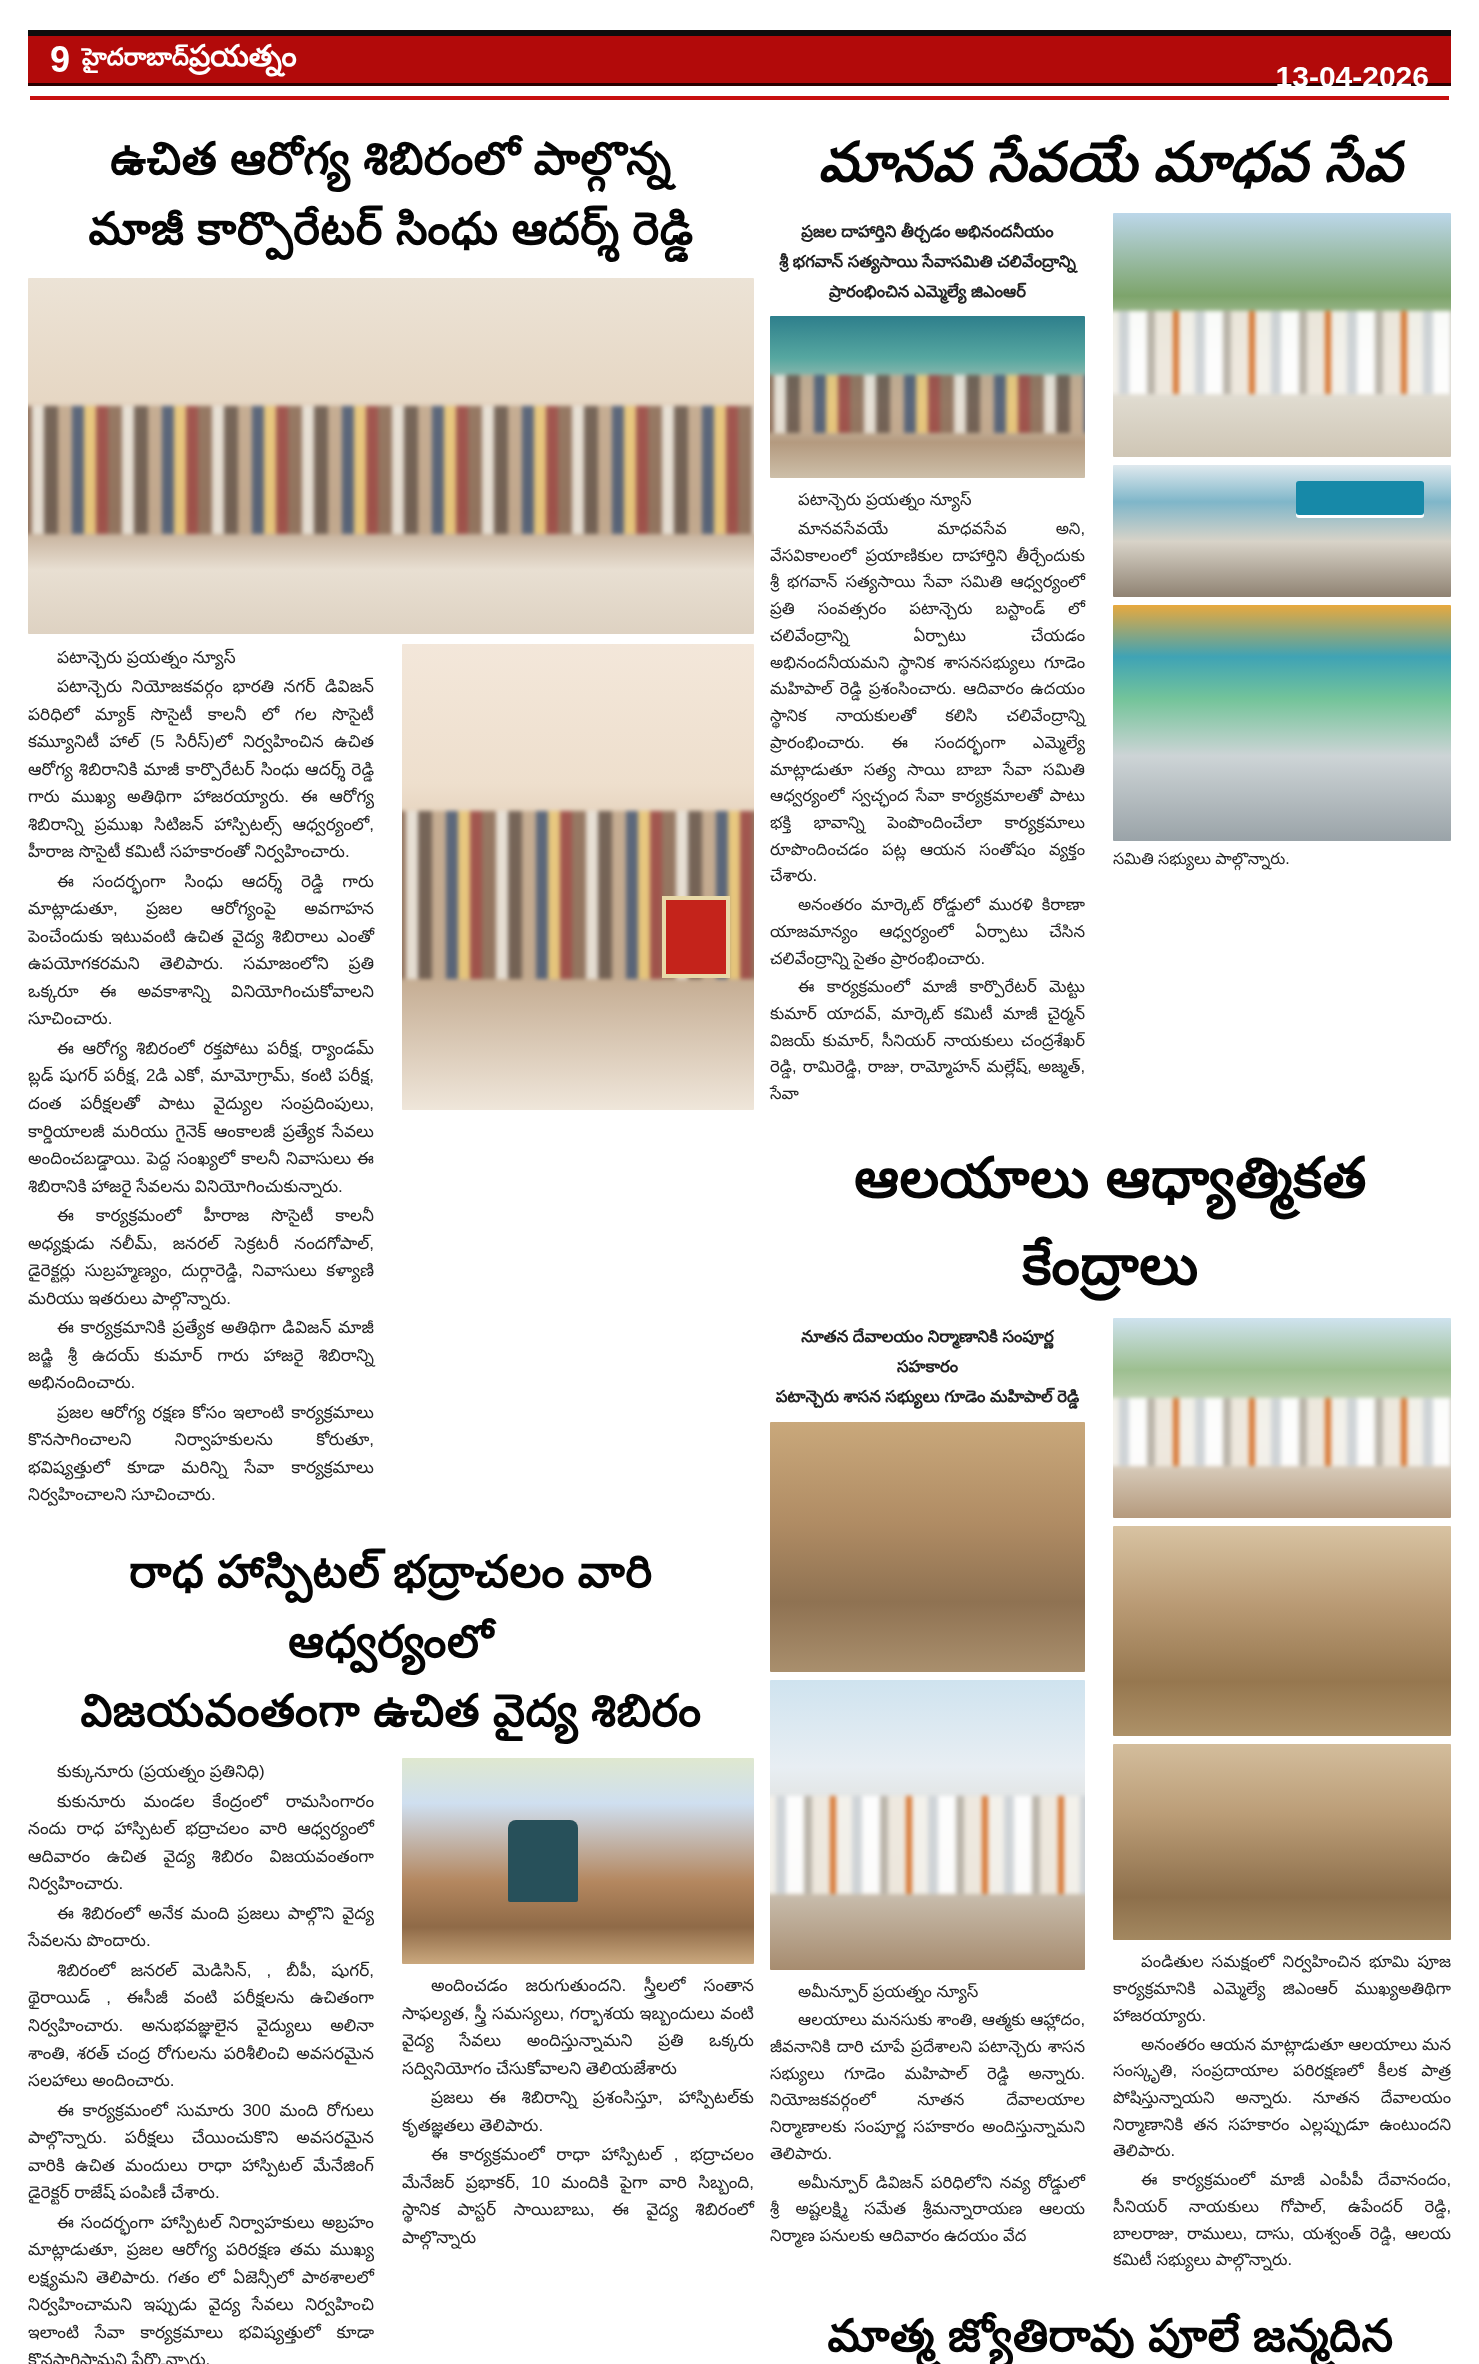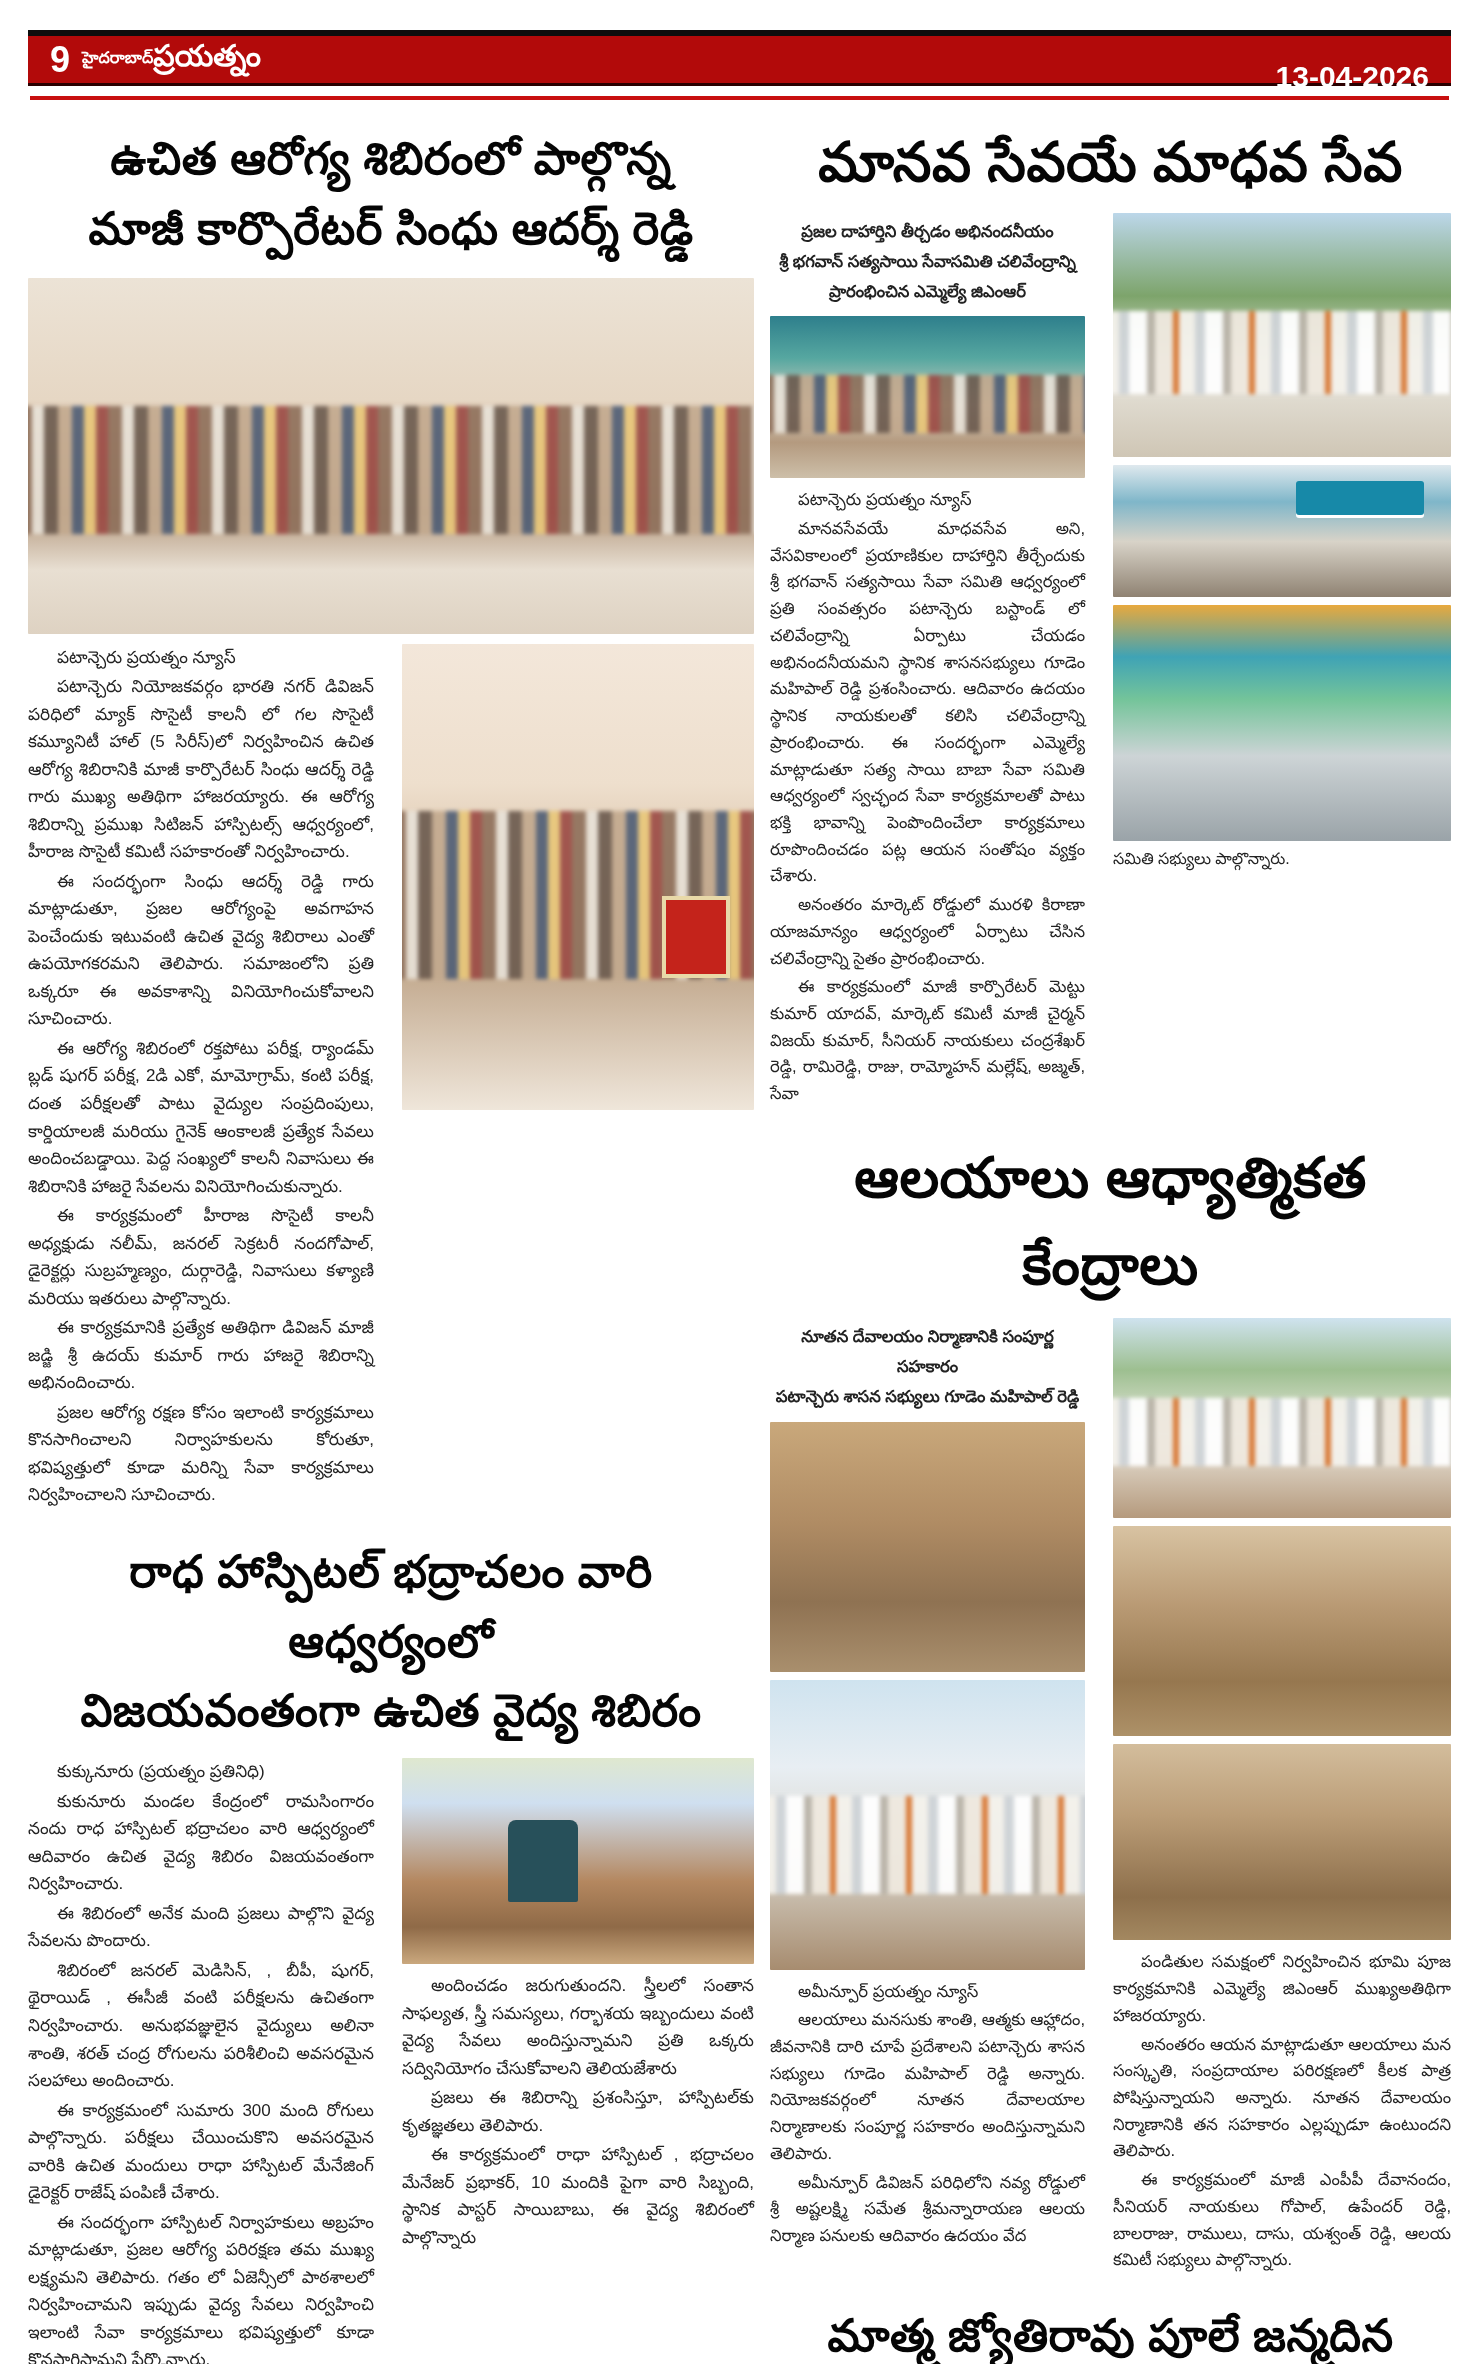--- a/index.html
+++ b/index.html
@@ -3,33 +3,33 @@
 <meta charset="utf-8">
 <style>
   * { margin:0; padding:0; box-sizing:border-box; }
   body { width:1479px; background:#ffffff; font-family:"Liberation Sans", sans-serif; color:#1c1c1c; }
   .page { width:1479px; min-height:2364px; padding:30px 28px 40px; background:#fff; }
 
   
   .topbar { height:56px; background:#b20a0a; border-top:6px solid #0d0d0d; border-bottom:3px solid #2a0000;
             display:flex; align-items:center; padding:0 22px; color:#fff; }
   .topbar .pgnum { font-size:36px; font-weight:bold; margin-right:12px; }
-  .topbar .edition { font-size:16px; font-weight:bold; }
+  .topbar .edition { font-size:24px; font-weight:bold; }
   .topbar .masthead { flex:1; text-align:left; font-size:30px; font-weight:bold; }
   .topbar .date { font-size:30px; font-weight:bold;margin-top:34px; }
   .redrule { height:4px; background:#c81010; margin:10px 2px 18px; }
 
   
   .cols { display:flex; gap:16px; }
   .lcol { width:726px; }
   .rcol { flex:1; }
   .article { margin-bottom:26px; }
   h2.head { text-align:center; font-weight:bold; color:#050505; line-height:1.55; letter-spacing:.5px; }
   .h-a { font-size:45px; margin:6px 0 14px; }
-  .h-b { font-size:55px; margin:2px 0 8px; }
+  .h-b { font-size:55px; margin:2px 0 8px;font-style:italic; }
   .h-c { font-size:56px; font-weight:800; margin:10px 0 10px; }
   .h-d { font-size:45px; margin:10px 0 12px; }
   .h-f { font-size:45px; font-weight:800; margin:4px 0 12px; }
 
   .subhead { text-align:center; font-size:16.5px; font-weight:bold; color:#222; line-height:1.8; margin:4px 0 10px; }
 
   p.body { font-size:17px; line-height:1.62; text-align:justify; text-indent:1.7em; color:#222; margin-bottom:2px; }
   .small p.body { font-size:16.5px; }
 
   .caption { font-size:16px; color:#222; margin-top:6px; line-height:1.5; }

